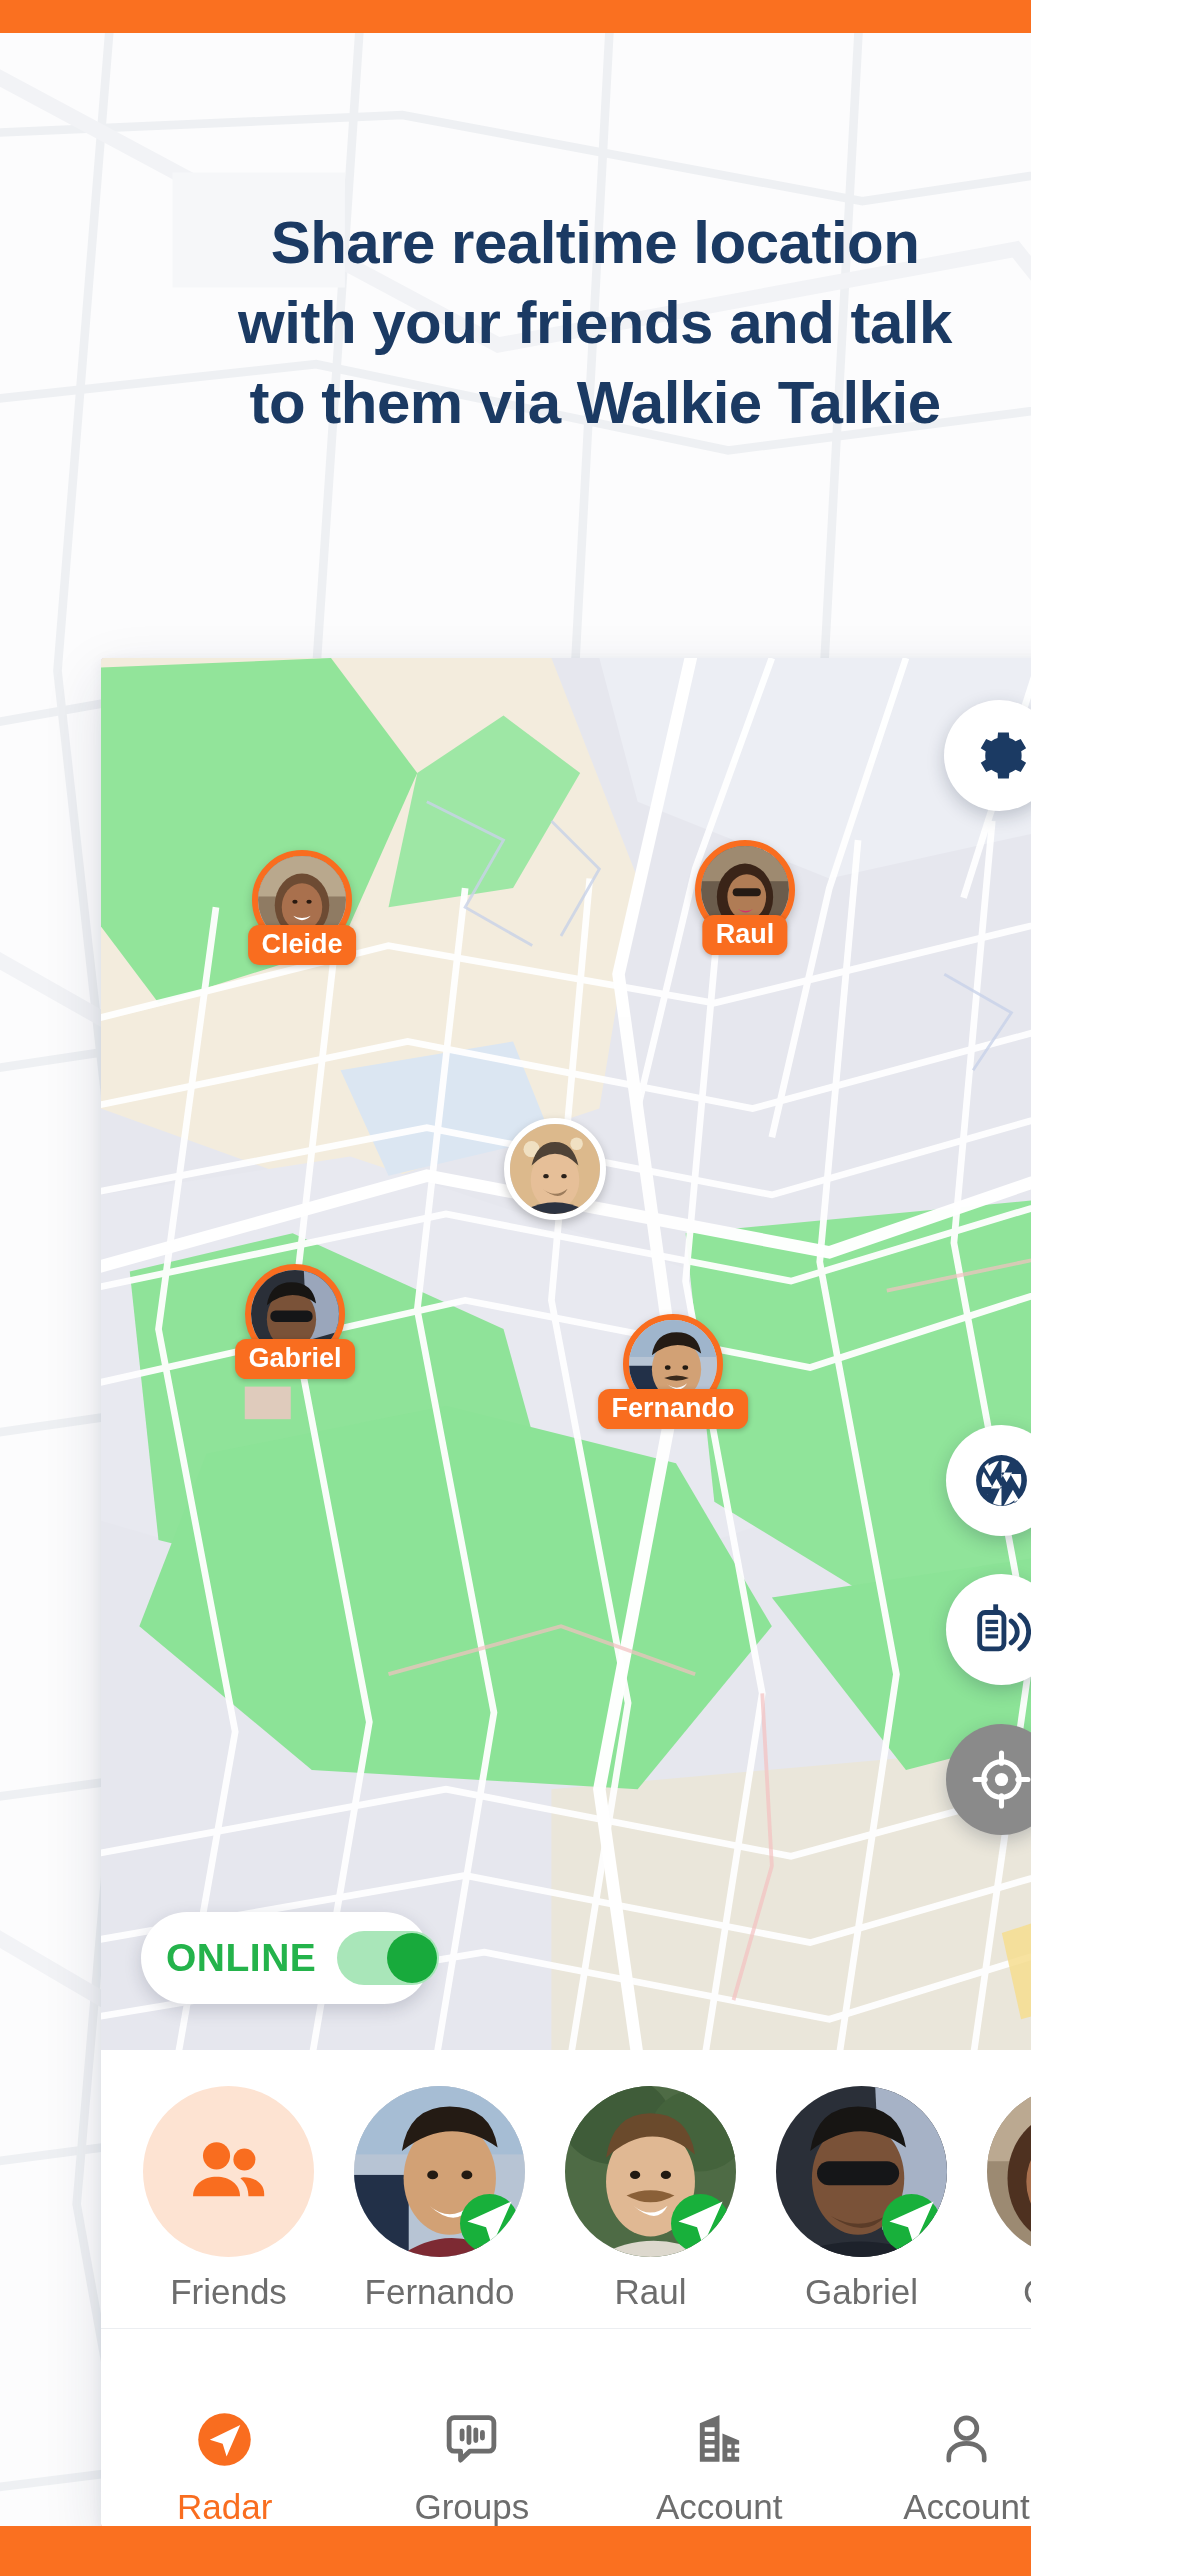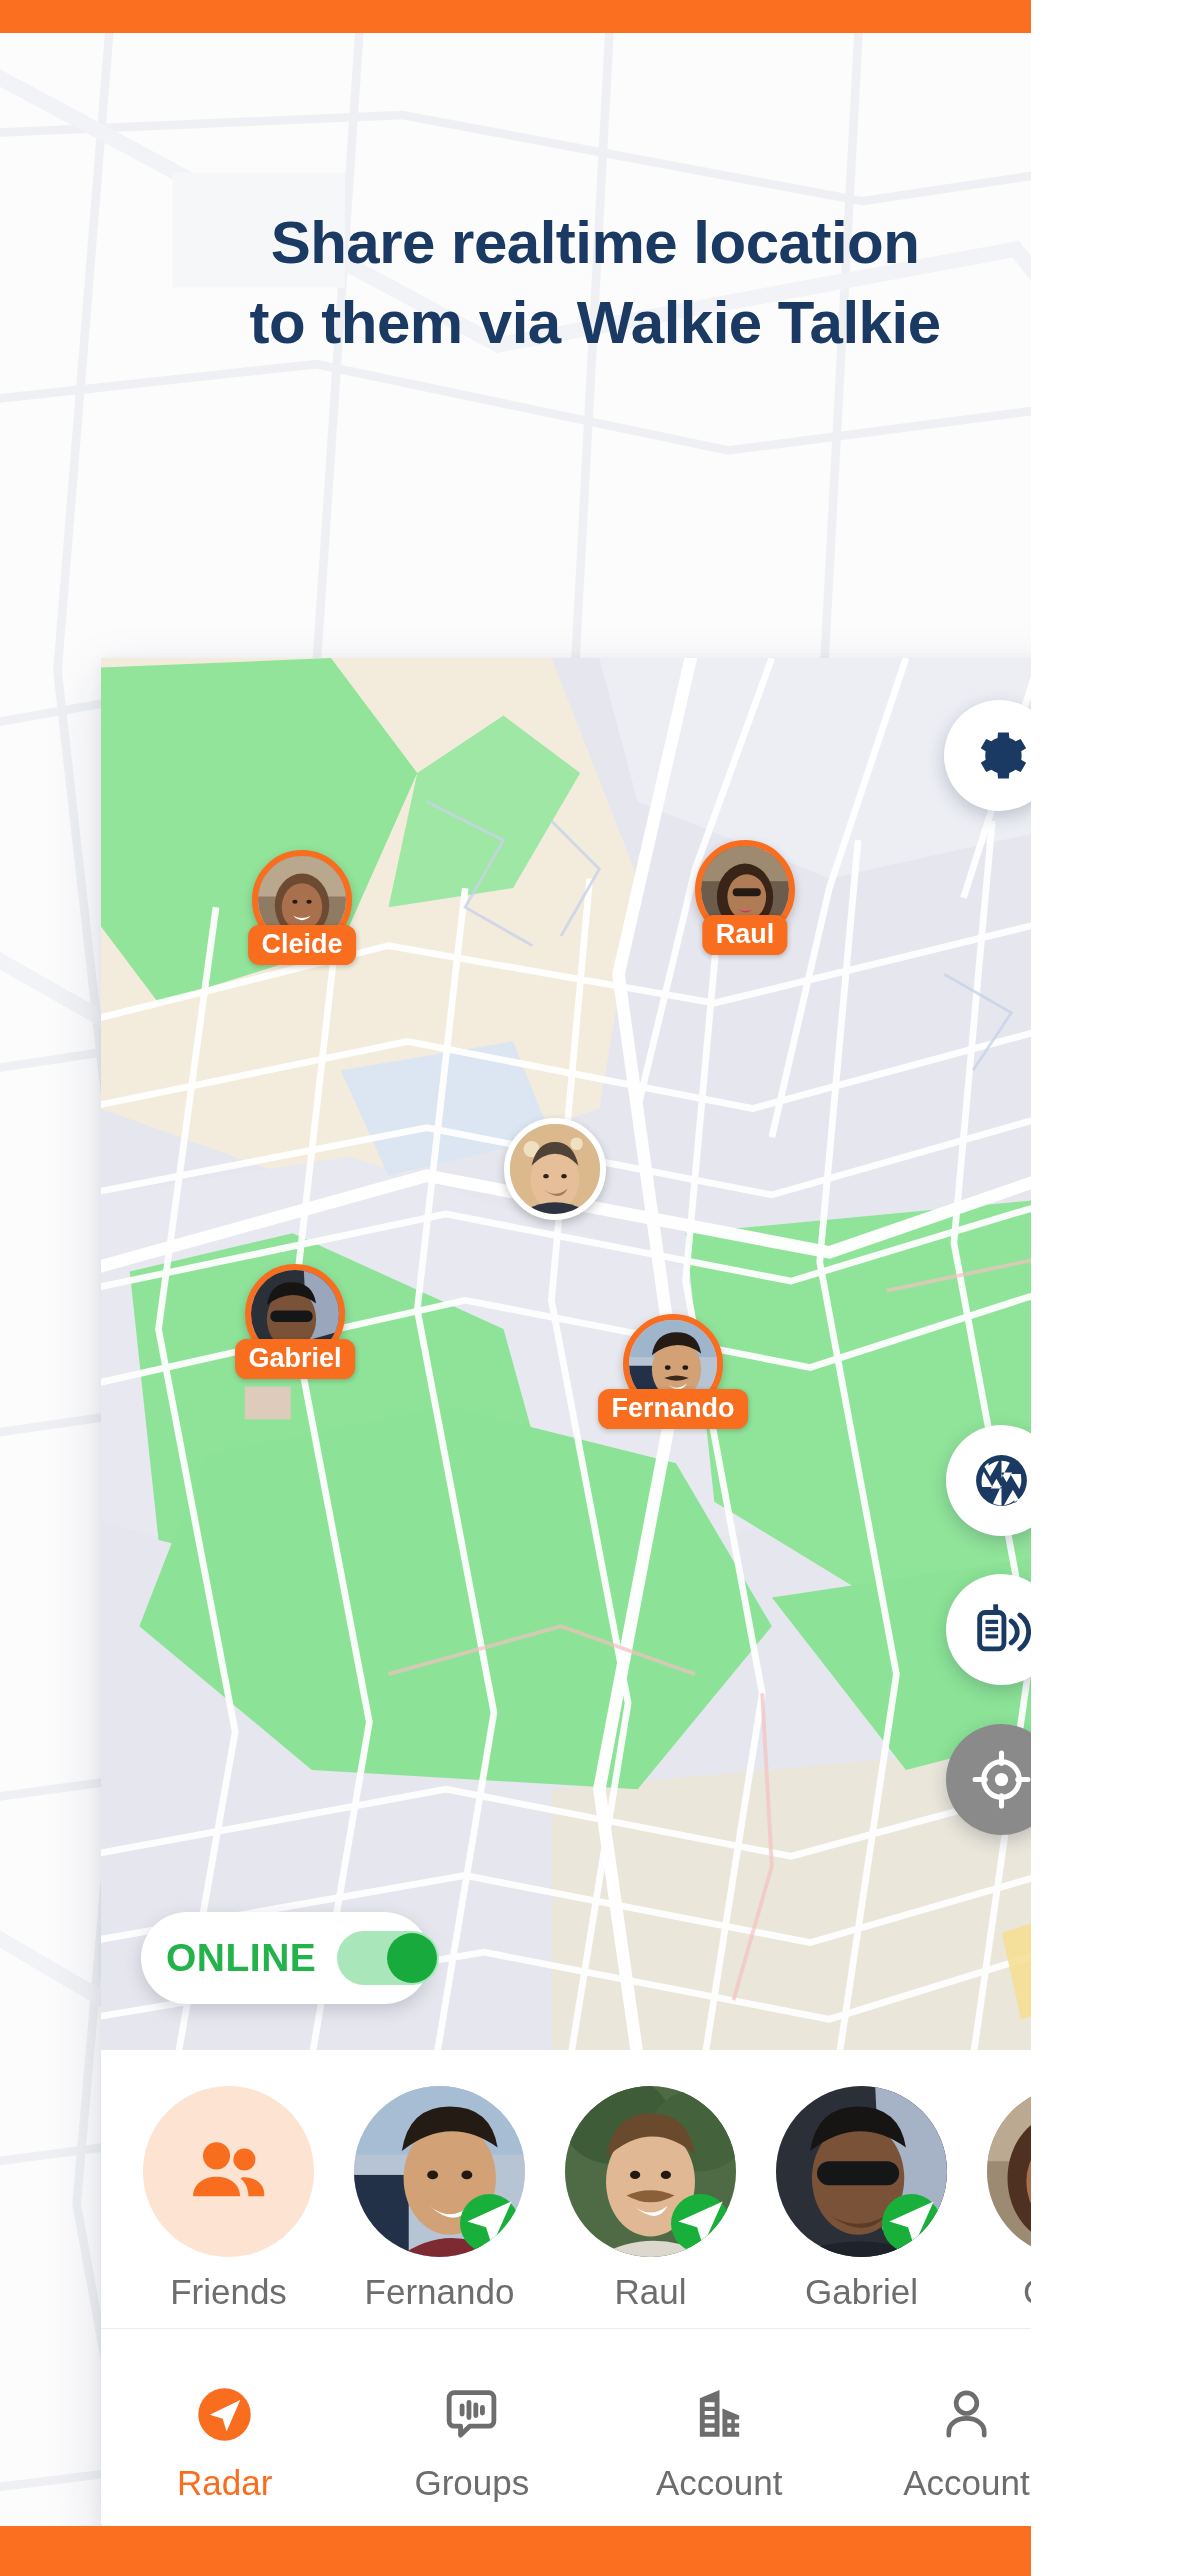--- a/index.html
+++ b/index.html
@@ -91,21 +91,21 @@
   .friend.add .av { background: #fde3d2; display: flex; align-items: center; justify-content: center; }
   .friend .badge {
     position: absolute; right: 5.8px; bottom: 3.8px; width: 59px; height: 59px;
     border-radius: 50%; background: #18b03b; display: flex; align-items: center; justify-content: center;
   }
   .friend .nm { margin-top: 15.3px; font-size: 35px; color: #6d6d6d; white-space: nowrap; }
 
   
   .tabbar {
     height: 199px; background: #fff; border-top: 1px solid #eceef1;
-    display: flex; align-items: center; padding-top: 29px;
+    display: flex; align-items: flex-end; padding-top: 29px;
   }
   .tab { flex: 1; display: flex; flex-direction: column; align-items: center; gap: 15.3px; }
   .tab .ic { height: 65px; display: flex; align-items: center; justify-content: center; }
   .tab .lb { font-size: 35px; color: #6d6d6d; }
   .tab.active .lb { color: #f96d1f; }
 </style>
 </head>
 <body>
 
 <div id="root">
@@ -138,20 +138,21 @@
         <rect x="700" y="1340" width="210" height="150"></rect>
         <rect x="260" y="2340" width="190" height="130"></rect>
       </g>
     </svg>
   </div>
 
   <div class="bar-top"></div>
 
   <div class="headline">
     <span class="ln">Share realtime location</span>
+    <span class="ln">with your friends and talk</span>
     <span class="ln">to them via Walkie Talkie</span>
   </div>
 
   <div class="phone">
 
     <div class="map">
       <svg class="base" viewBox="0 0 1032 1452" preserveAspectRatio="none" aria-hidden="true">
         <rect width="1032" height="1452" fill="#e6e7ee"></rect>
 
         <path d="M0 0 H470 L560 230 L520 470 L250 560 L0 470 Z" fill="#f3ecdd"></path>

